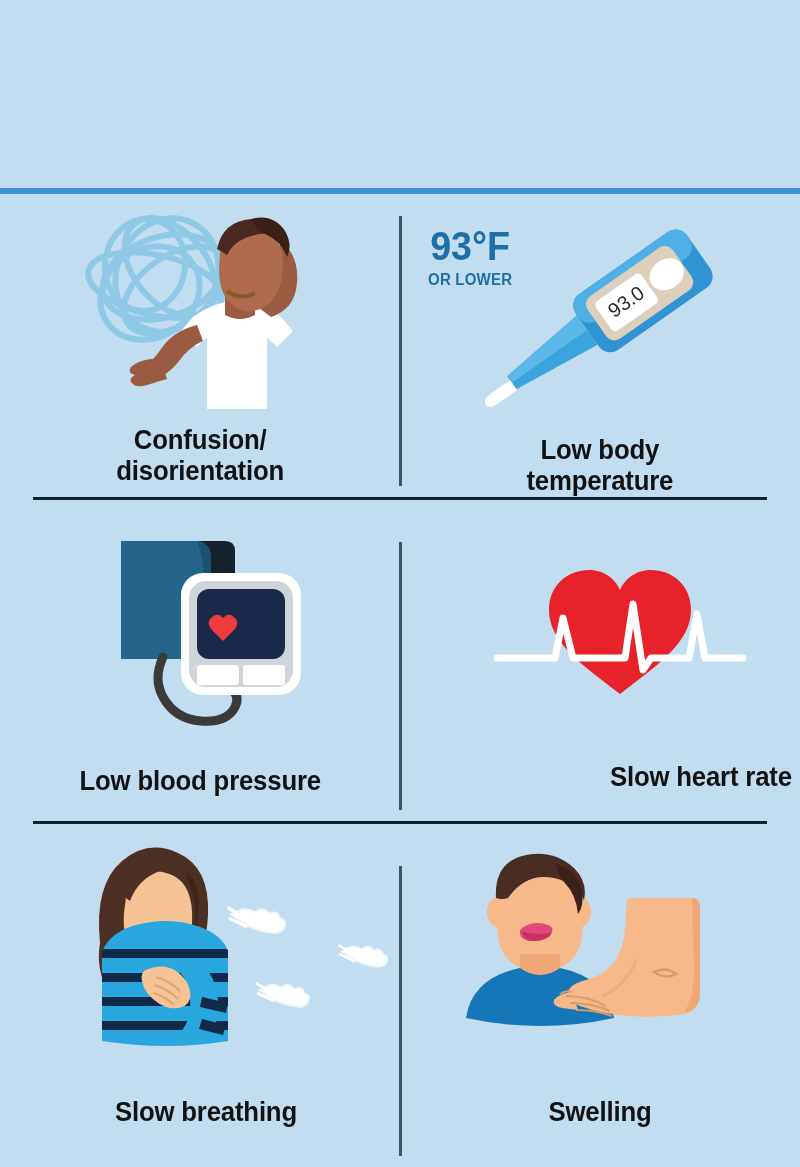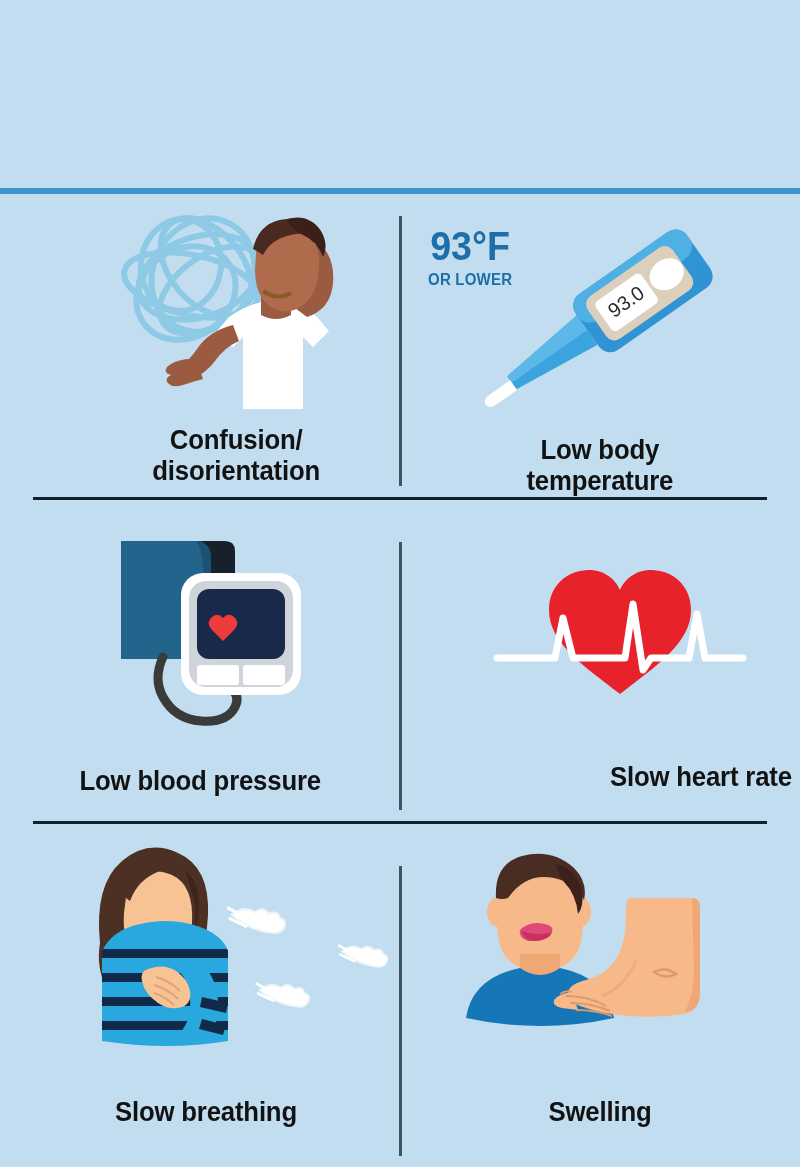--- a/index.html
+++ b/index.html
@@ -76,21 +76,21 @@
     font-size: 28px;
     font-weight: bold;
     line-height: 1.12;
     text-align: center;
     transform: scaleX(0.92);
     letter-spacing: -0.2px;
     white-space: pre-line;
   }
 
   
-  .cell-0 { left: 0;   top: 8px; margin-left: 36px;   }
+  .cell-0 { left: 0;   top: 8px;   }
   .cell-1 { left: 400px; top: 8px; }
   .cell-2 { left: 0;   top: 330px; justify-content: flex-end; }
   .cell-3 { left: 400px; top: 330px; align-items: flex-end; }
   .cell-4 { left: 0;   top: 648px; margin-left: 6px; }
   .cell-5 { left: 400px; top: 648px; justify-content: center; }
 
   .cell-0 .art, .cell-1 .art { height: 210px; }
   .cell-2 .art, .cell-3 .art { height: 215px; }
   .cell-4 .art, .cell-5 .art { height: 230px; }
 

